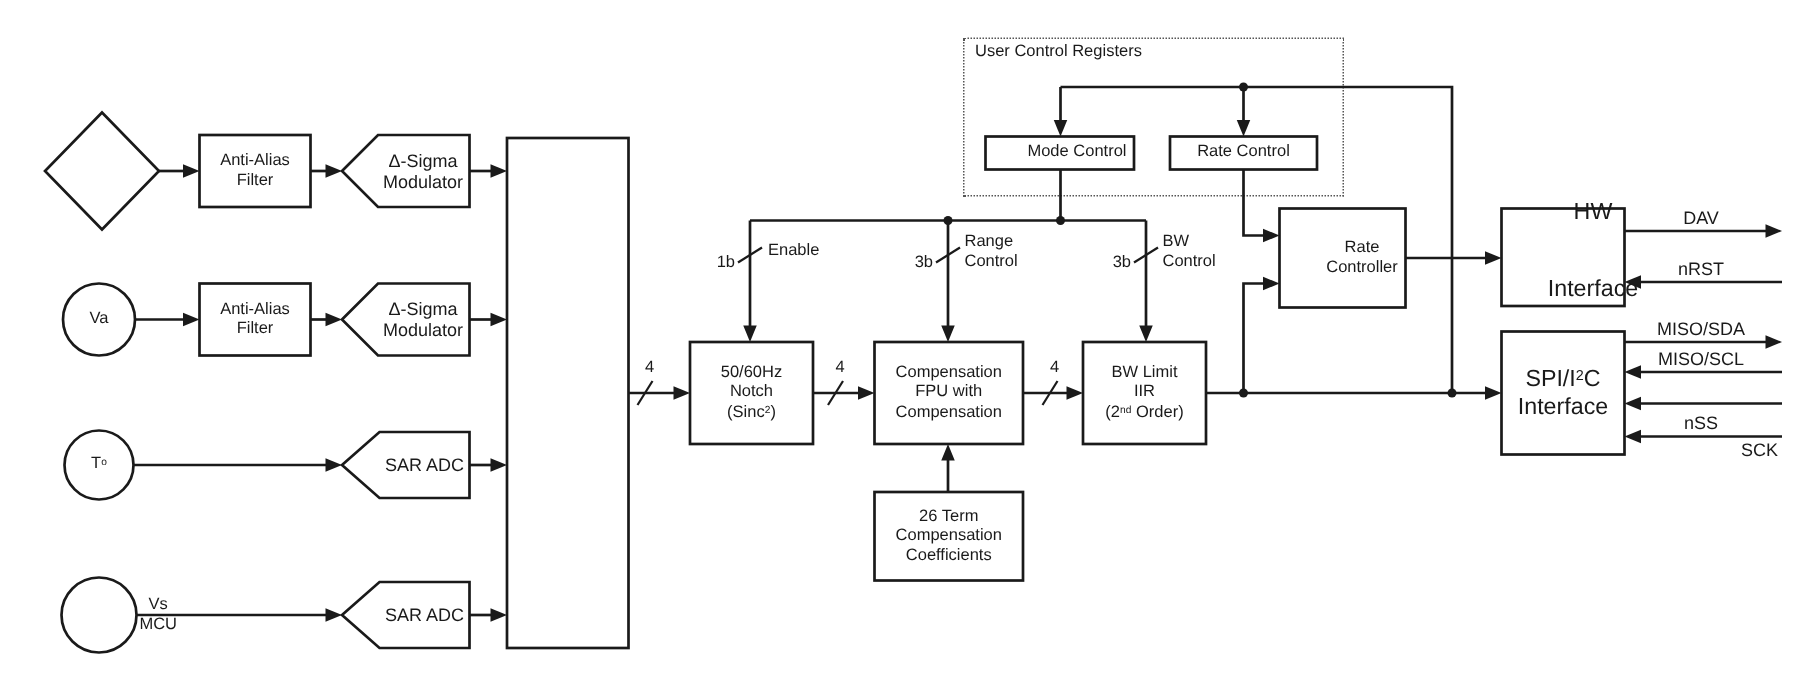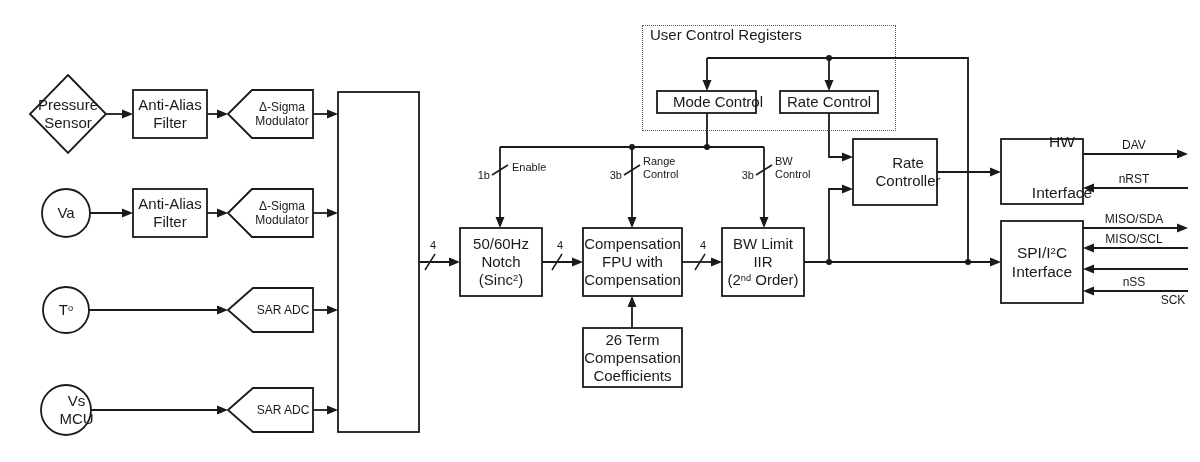--- a/index.html
+++ b/index.html
@@ -1,21 +1,21 @@
 <!DOCTYPE html>
 <html><head>
 <meta charset="utf-8">
 <style>
   html,body{margin:0;padding:0;background:#fff;}
   .stage{position:relative;width:1200px;height:462px;background:#fff;overflow:hidden;
          font-family:"Liberation Sans",sans-serif;color:#1a1a1a;}
   .dotted{position:absolute;border:1.6px dotted #555;z-index:0;background:transparent;}
   svg.wires{position:absolute;left:0;top:0;z-index:1;}
   .txt{position:absolute;z-index:2;display:flex;flex-direction:column;align-items:center;
-       justify-content:center;text-align:center;line-height:1.2;font-size:15px;}
+       justify-content:center;text-align:center;line-height:1.2;font-size:11px;}
   .txt .row{white-space:pre;}
   .small{font-size:11px;line-height:1.15;}
   .left{align-items:flex-start;text-align:left;}
   .right{align-items:flex-end;text-align:right;}
   .big{font-size:15.5px;line-height:1.25;}
   .sup{font-size:.62em;position:relative;top:-.42em;}
   .siglabel{font-size:12px;justify-content:flex-end;}
 </style>
 </head>
 <body>
@@ -138,31 +138,27 @@
         <polygon points="1188,228 1177,223.5 1177,232.5" fill="#1a1a1a" stroke="none"></polygon>
       <line x1="1092" y1="248" x2="1188" y2="248"></line>
         <polygon points="1083,248 1094,243.5 1094,252.5" fill="#1a1a1a" stroke="none"></polygon>
       <line x1="1092" y1="269" x2="1188" y2="269"></line>
         <polygon points="1083,269 1094,264.5 1094,273.5" fill="#1a1a1a" stroke="none"></polygon>
       <line x1="1092" y1="291" x2="1188" y2="291"></line>
         <polygon points="1083,291 1094,286.5 1094,295.5" fill="#1a1a1a" stroke="none"></polygon>
     </g>
   </svg>
 
-  <div class="txt" style="left:32px;top:90px;width:72px;height:48px;">
-    <div class="row">Pressure</div>
-    <div class="row">Sensor</div>
-  </div>
   <div class="txt" style="left:42px;top:204px;width:48px;height:18px;">
     <div class="row">Va</div>
   </div>
   <div class="txt" style="left:43px;top:300px;width:46px;height:20px;">
     <div class="row"><span>T</span><span class="sup">o</span></div>
   </div>
-  <div class="txt" style="left:41px;top:394px;width:71px;height:32px;">
+  <div class="txt" style="left:41px;top:394px;width:71px;height:32px;padding-left:29px;">
     <div class="row">Vs</div>
     <div class="row">MCU</div>
   </div>
 
   <div class="txt" style="left:133px;top:90px;width:74px;height:48px;">
     <div class="row">Anti-Alias</div>
     <div class="row">Filter</div>
   </div>
   <div class="txt" style="left:133px;top:189px;width:74px;height:48px;">
     <div class="row">Anti-Alias</div>

